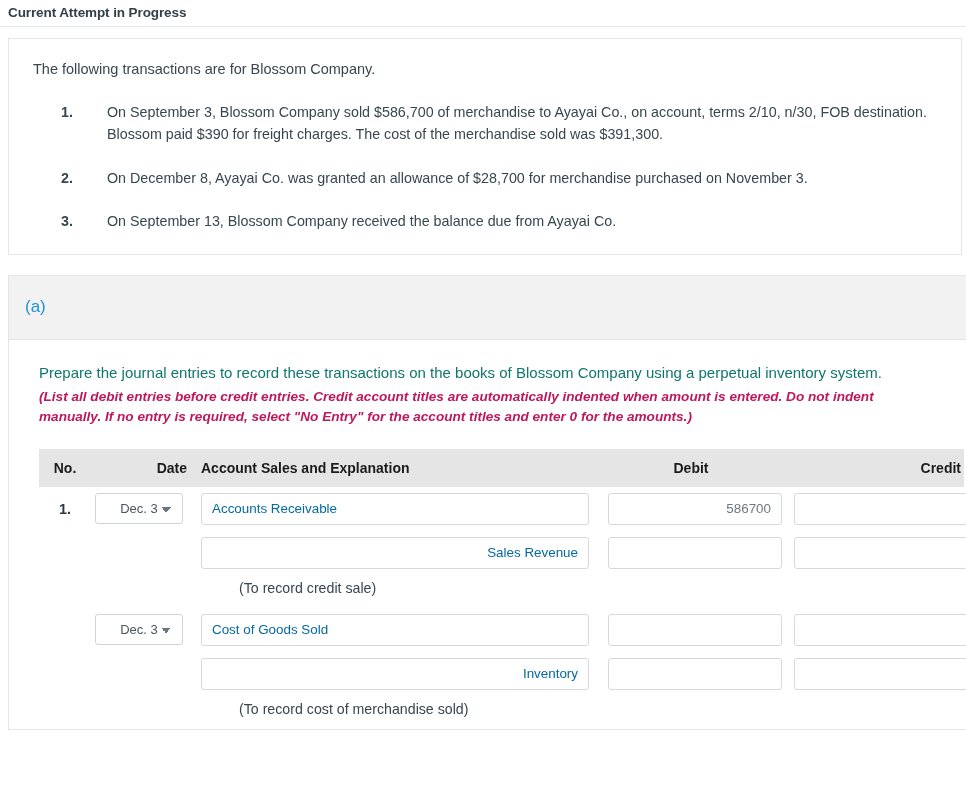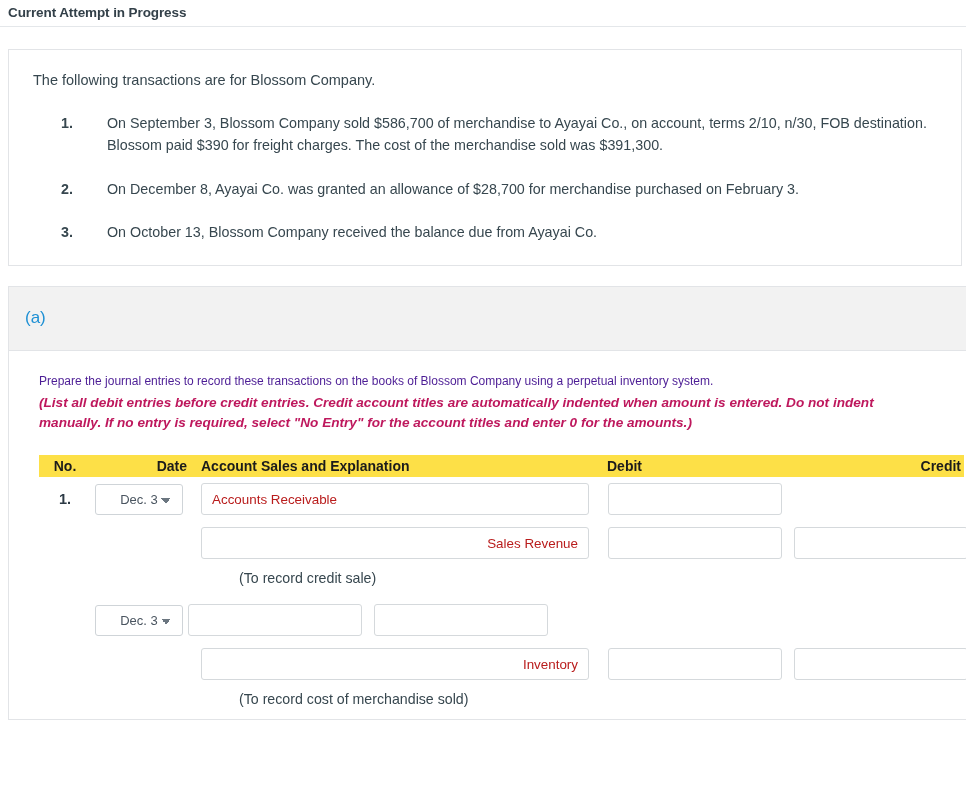--- a/index.html
+++ b/index.html
@@ -33,21 +33,21 @@
   .heading-divider {
     margin-top: 6px;
     border-top: 1px solid #e4e7ea;
     width: 966px;
   }
 
   
   .card {
     border: 1px solid #e2e4e7;
     background: #ffffff;
-    margin: 22px 4px 0 8px;
+    margin: 11px 4px 0 8px;
     box-sizing: border-box;
   }
   .card-intro {
     padding: 14px 22px 20px 22px;
   }
   .intro-lead {
     font-size: 14.5px;
     color: #37474f;
     padding: 6px 0 0 2px;
     line-height: 1.4;
@@ -93,53 +93,53 @@
     box-sizing: border-box;
   }
   .part-letter {
     color: #1e90d4;
     font-size: 17px;
   }
   .part-body {
     padding: 22px 0 0 30px;
   }
   .prompt-main {
-    font-size: 12px;
-    color: #4c1d95;
+    font-size: 15px;
+    color: #0f766e;
     line-height: 1.45;
   }
   .prompt-note {
     color: #be185d;
     font-weight: bold;
     font-style: italic;
     font-size: 13.6px;
     line-height: 1.47;
     margin-top: 3px;
     max-width: 845px;
   }
 
   
   .journal {
     margin-top: 22px;
     width: 1000px;
   }
   .j-head {
     display: flex;
     align-items: center;
-    background: #fde047;
-    height: 22px;
+    background: #e5e5e5;
+    height: 38px;
     width: 925px;
     font-weight: bold;
     font-size: 14px;
     color: #1b1b1b;
   }
   .c-no     { width: 52px;  text-align: center; flex: none; }
   .c-date   { width: 96px;  text-align: right; flex: none; }
   .c-acct   { width: 420px; flex: none; padding-left: 14px; box-sizing: border-box; }
-  .c-debit  { width: 186px; text-align: left; flex: none; padding-right: 18px; box-sizing: border-box; }
+  .c-debit  { width: 186px; text-align: center; flex: none; padding-right: 18px; box-sizing: border-box; }
   .c-credit { width: 186px; text-align: right; flex: none; padding-right: 18px; box-sizing: border-box; }
 
   .j-row {
     display: flex;
     align-items: center;
     min-height: 44px;
   }
   .row-no {
     width: 52px; flex: none;
     text-align: center;
@@ -178,21 +178,21 @@
 
   input.acct-input {
     width: 388px;
     height: 32px;
     box-sizing: border-box;
     border: 1px solid #d5d9dc;
     border-radius: 3px;
     background: #ffffff;
     font-family: "Liberation Sans", sans-serif;
     font-size: 13.4px;
-    color: #b91c1c;
+    color: #0369a1;
     padding: 0 10px;
   }
   input.acct-input.indent { padding-left: 27px; text-align: right; }
 
   input.amt-input {
     width: 174px;
     height: 32px;
     box-sizing: border-box;
     border: 1px solid #d5d9dc;
     border-radius: 3px;
@@ -221,25 +221,25 @@
   <div class="card card-intro">
     <div class="intro-lead">The following transactions are for Blossom Company.</div>
 
     <ol class="tx-list">
       <li>
         <span class="tx-num">1.</span>
         <span>On September 3, Blossom Company sold $586,700 of merchandise to Ayayai Co., on account, terms 2/10, n/30, FOB destination. Blossom paid $390 for freight charges. The cost of the merchandise sold was $391,300.</span>
       </li>
       <li>
         <span class="tx-num">2.</span>
-        <span>On December 8, Ayayai Co. was granted an allowance of $28,700 for merchandise purchased on February 3.</span>
+        <span>On December 8, Ayayai Co. was granted an allowance of $28,700 for merchandise purchased on November 3.</span>
       </li>
       <li>
         <span class="tx-num">3.</span>
-        <span>On October 13, Blossom Company received the balance due from Ayayai Co.</span>
+        <span>On September 13, Blossom Company received the balance due from Ayayai Co.</span>
       </li>
     </ol>
   </div>
 
   <div class="card card-part">
 
     <div class="part-band">
       <span class="part-letter">(a)</span>
     </div>
 
@@ -261,20 +261,23 @@
           <div class="row-no">1.</div>
           <div class="cell-date">
             <select class="date-select">
               <option>Dec. 3</option>
             </select>
           </div>
           <div class="cell-acct">
             <input class="acct-input" type="text" value="Accounts Receivable" style="">
           </div>
           <div class="cell-amt">
+            <input class="amt-input" type="text" value="586700" style="">
+          </div>
+          <div class="cell-amt">
             <input class="amt-input" type="text" value="" style="">
           </div>
         </div>
 
         <div class="j-row">
           <div class="row-no"></div>
           <div class="cell-date"></div>
           <div class="cell-acct">
             <input class="acct-input indent" type="text" value="Sales Revenue" style="">
           </div>
@@ -288,20 +291,23 @@
 
         <div class="j-explain">(To record credit sale)</div>
 
         <div class="j-row">
           <div class="row-no"></div>
           <div class="cell-date">
             <select class="date-select">
               <option>Dec. 3</option>
             </select>
           </div>
+          <div class="cell-acct">
+            <input class="acct-input" type="text" value="Cost of Goods Sold" style="">
+          </div>
           <div class="cell-amt">
             <input class="amt-input" type="text" value="" style="">
           </div>
           <div class="cell-amt">
             <input class="amt-input" type="text" value="" style="">
           </div>
         </div>
 
         <div class="j-row">
           <div class="row-no"></div>

